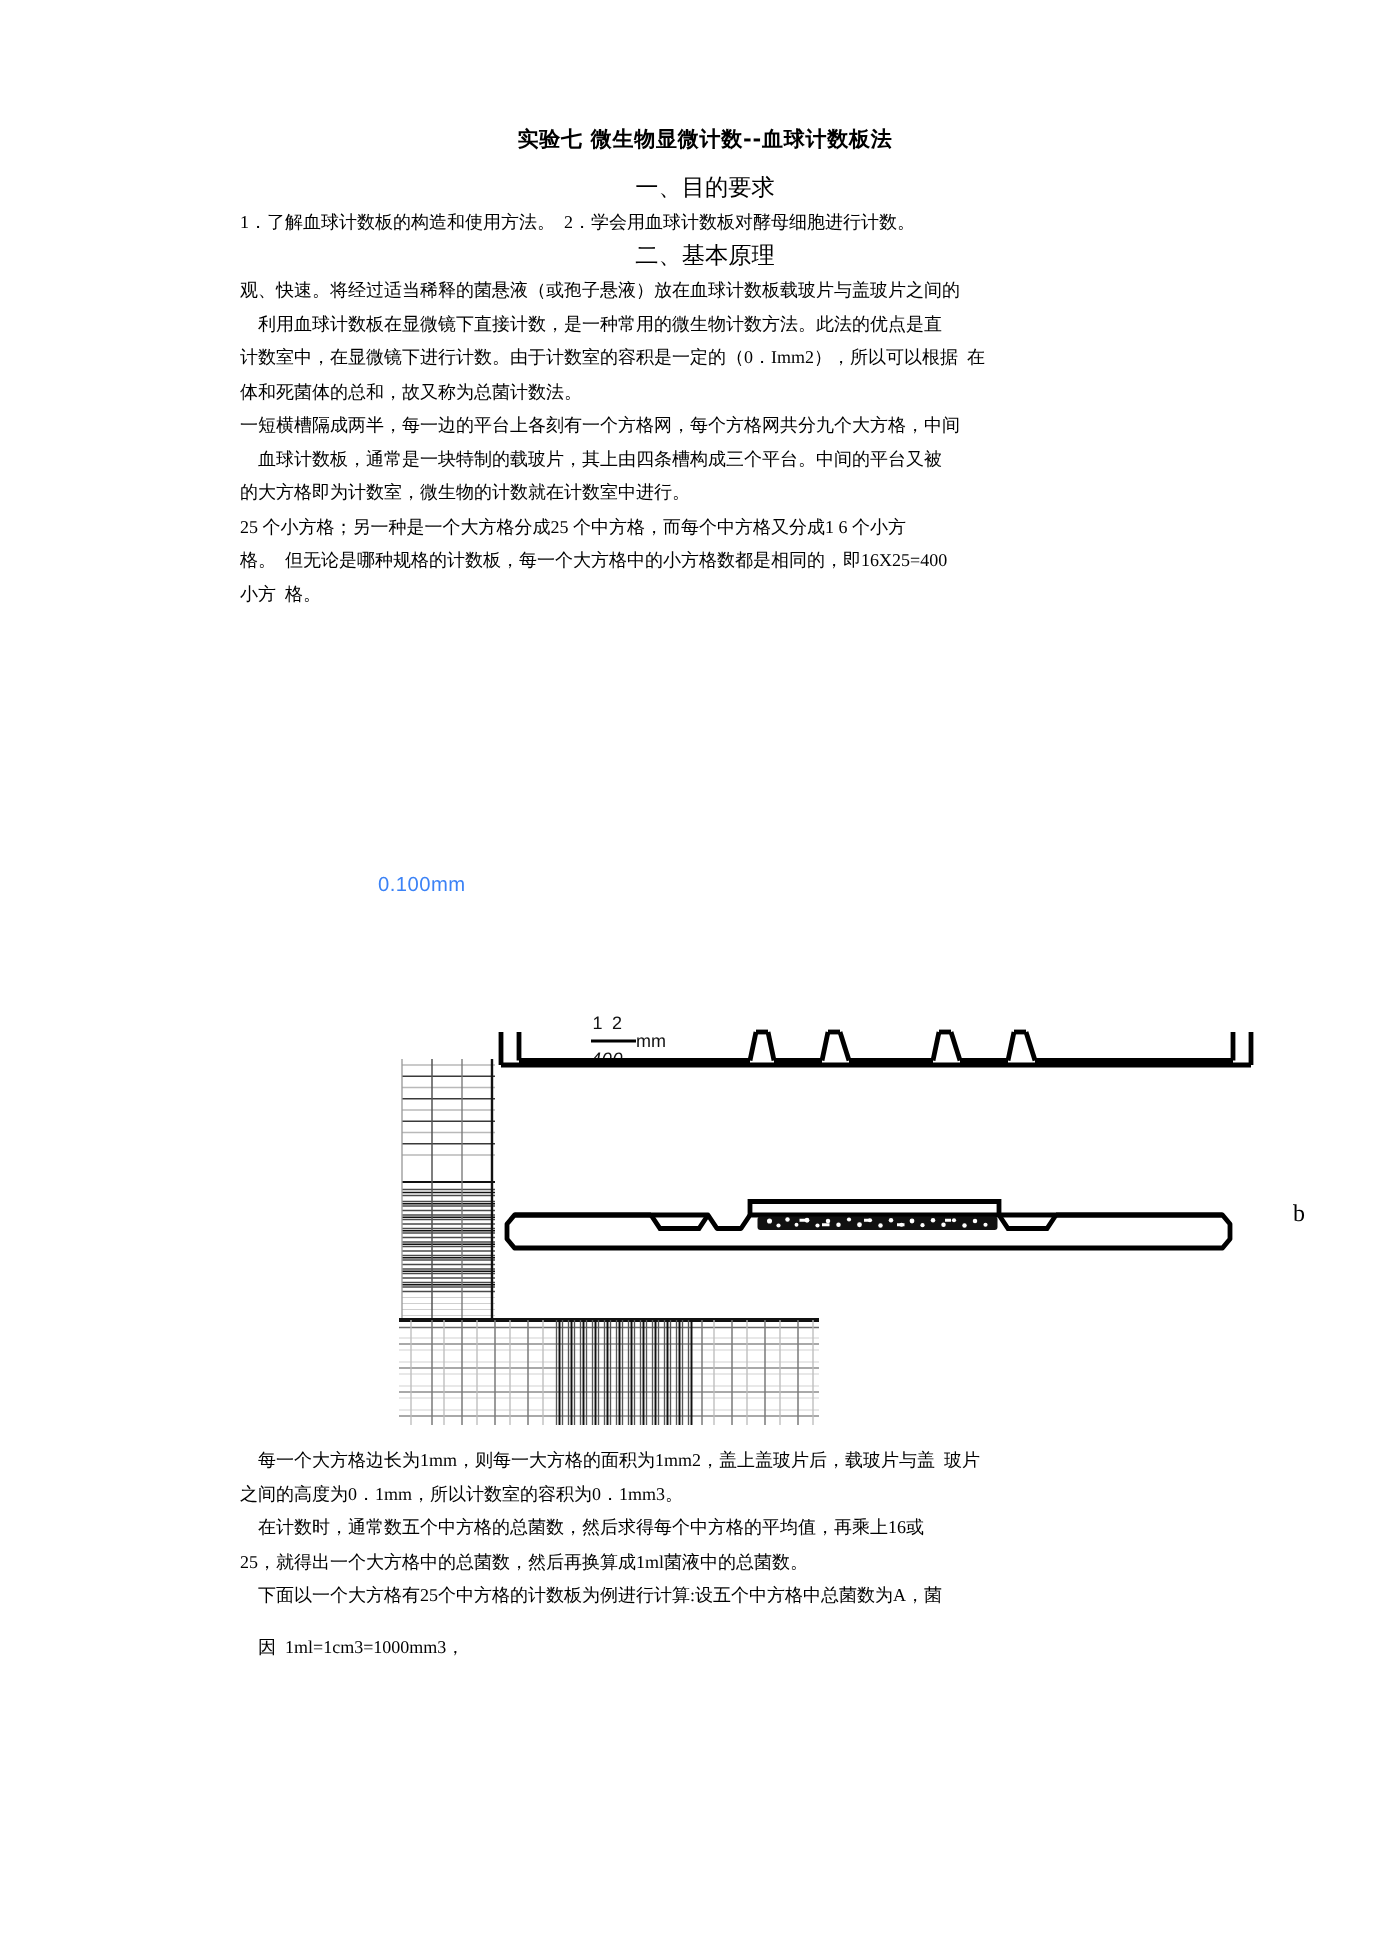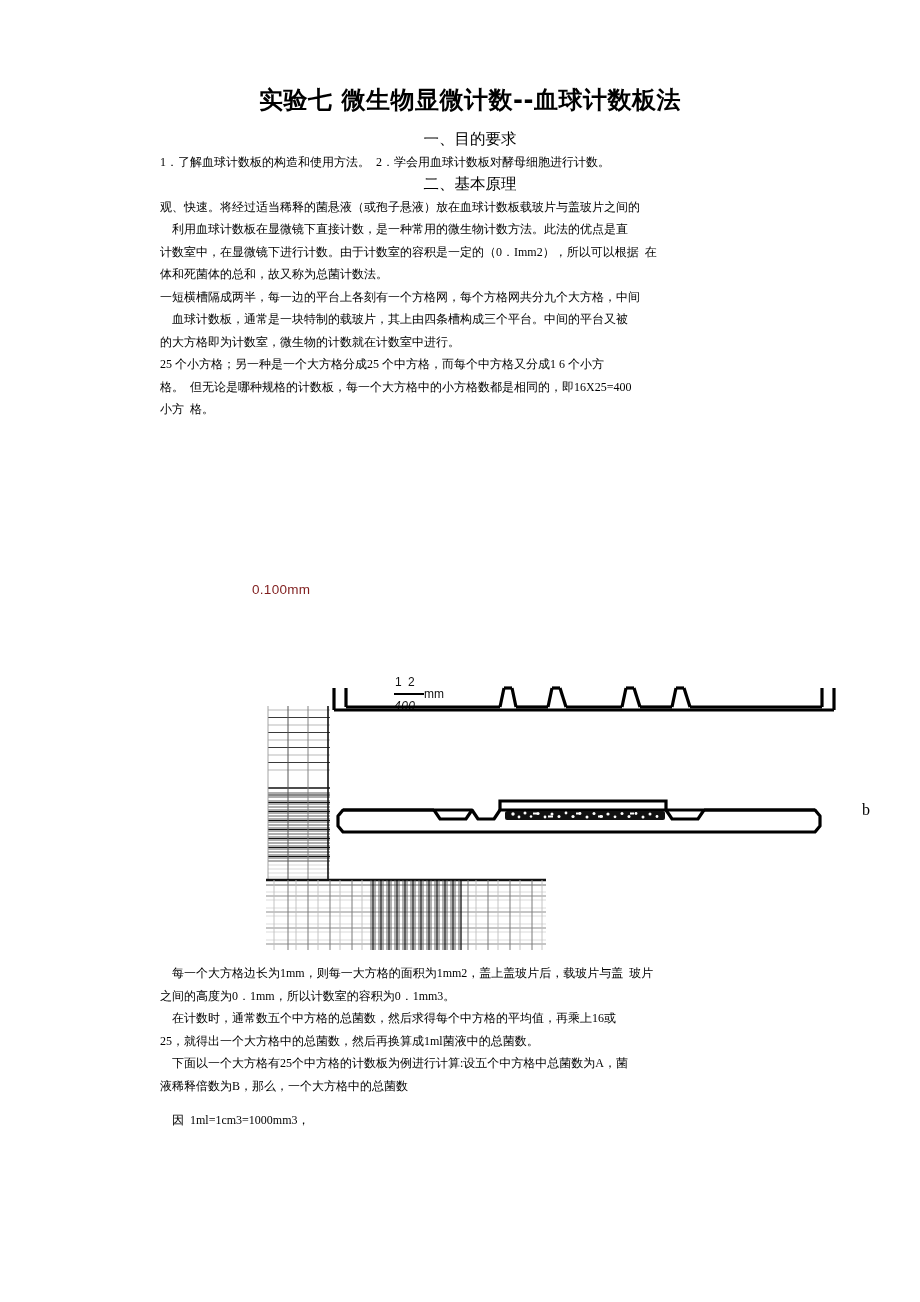--- a/index.html
+++ b/index.html
@@ -21,21 +21,21 @@
     left: 160px;
     top: 0;
     width: 620px;
   }
 
   
   .doc-title {
     margin: 0;
     padding-top: 84px;
     text-align: center;
-    font-size: 24px;
+    font-size: 14px;
     font-weight: bold;
     letter-spacing: 0.5px;
     line-height: 1.35;
     font-family: "DejaVu Sans", "Liberation Sans", sans-serif;
   }
 
   
   .line {
     font-size: 12px;
     line-height: 22.5px;
@@ -60,21 +60,21 @@
     top: 520px;
     width: 920px;
     height: 430px;
   }
   .fig-label-top {
     position: absolute;
     left: 252px;
     top: 62px;
     font-size: 13.5px;
     font-family: "Liberation Sans", "DejaVu Sans", sans-serif;
-    color: #7f1d1d;
+    color: #3b82f6;
     letter-spacing: 0.3px;
   }
   .frac {
     position: absolute;
     left: 394px;
     top: 133px;
     font-family: "Liberation Sans", "DejaVu Sans", sans-serif;
     font-size: 12px;
     line-height: 12px;
     color: #111;
@@ -427,18 +427,17 @@
       </g>
     </svg>
   </div>
 
   <div class="lower">
     <div class="line">    每一个大方格边长为1mm，则每一大方格的面积为1mm2，盖上盖玻片后，载玻片与盖  玻片</div>
     <div class="line">之间的高度为0．1mm，所以计数室的容积为0．1mm3。</div>
     <div class="line">    在计数时，通常数五个中方格的总菌数，然后求得每个中方格的平均值，再乘上16或</div>
     <div class="line">25，就得出一个大方格中的总菌数，然后再换算成1ml菌液中的总菌数。</div>
     <div class="line">    下面以一个大方格有25个中方格的计数板为例进行计算:设五个中方格中总菌数为A，菌</div>
-    <div class="line">液稀释倍数为B，那么，一个大方格中的总菌数</div>
     <div style="height:12px"></div>
     <div class="line">    因  1ml=1cm3=1000mm3，</div>
   </div>
 
 </div>
 
 </body></html>

